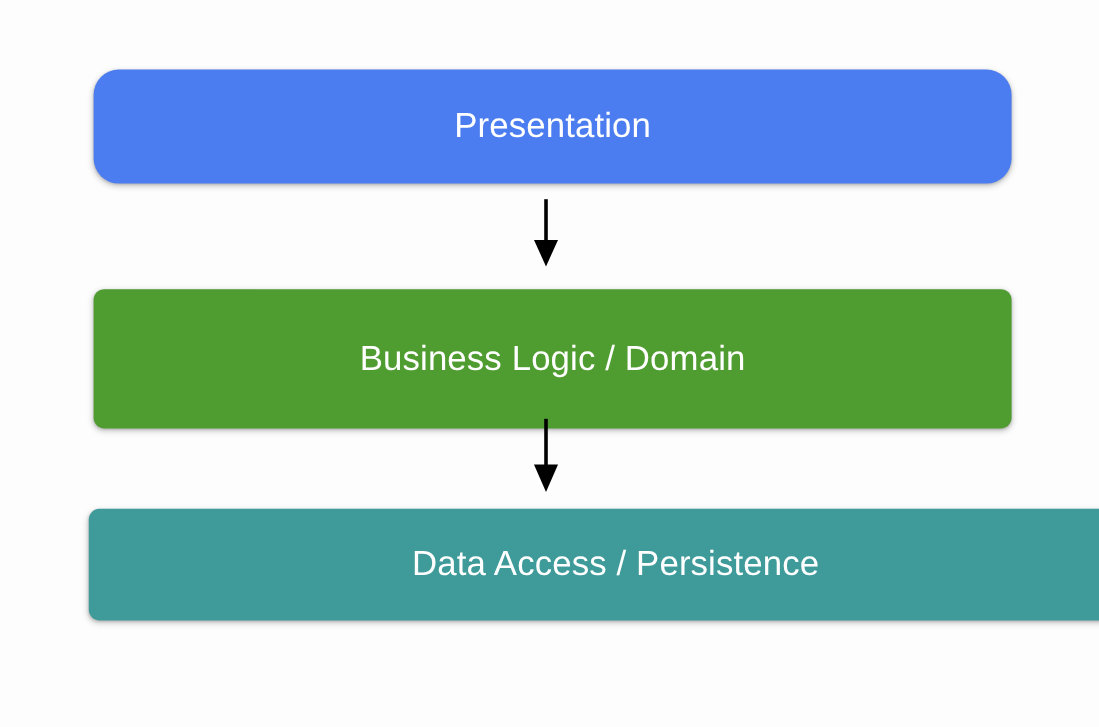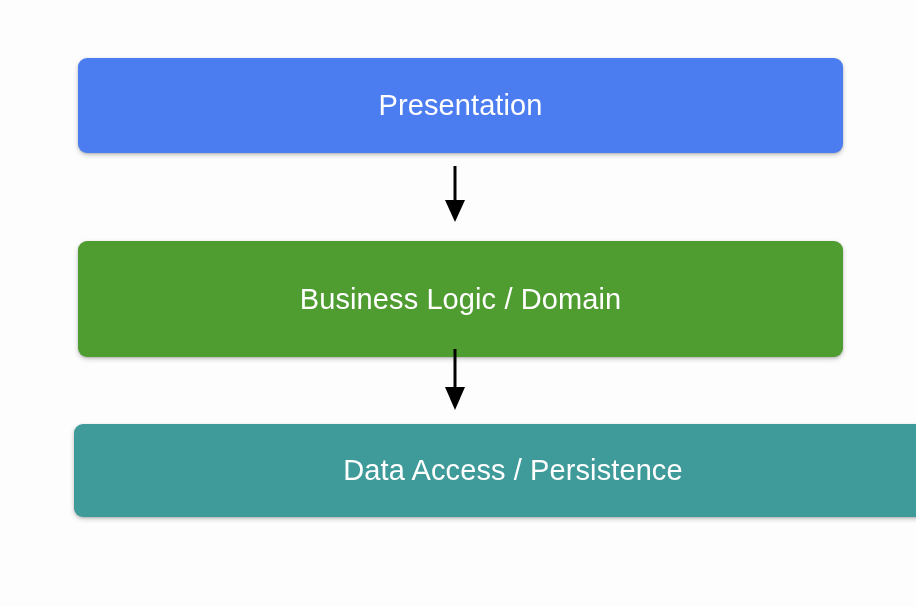--- a/index.html
+++ b/index.html
@@ -44,20 +44,21 @@
     user-select: none;
   }
 
   
   #node-presentation {
     left: 78px;
     top: 58px;
     width: 765px;
     height: 95px;
     background: #4c7df0;
+    border-radius: 21px;
   }
 
   #node-business-logic {
     left: 78px;
     top: 241px;
     width: 765px;
     height: 116px;
     background: #4f9c30;
   }
 

